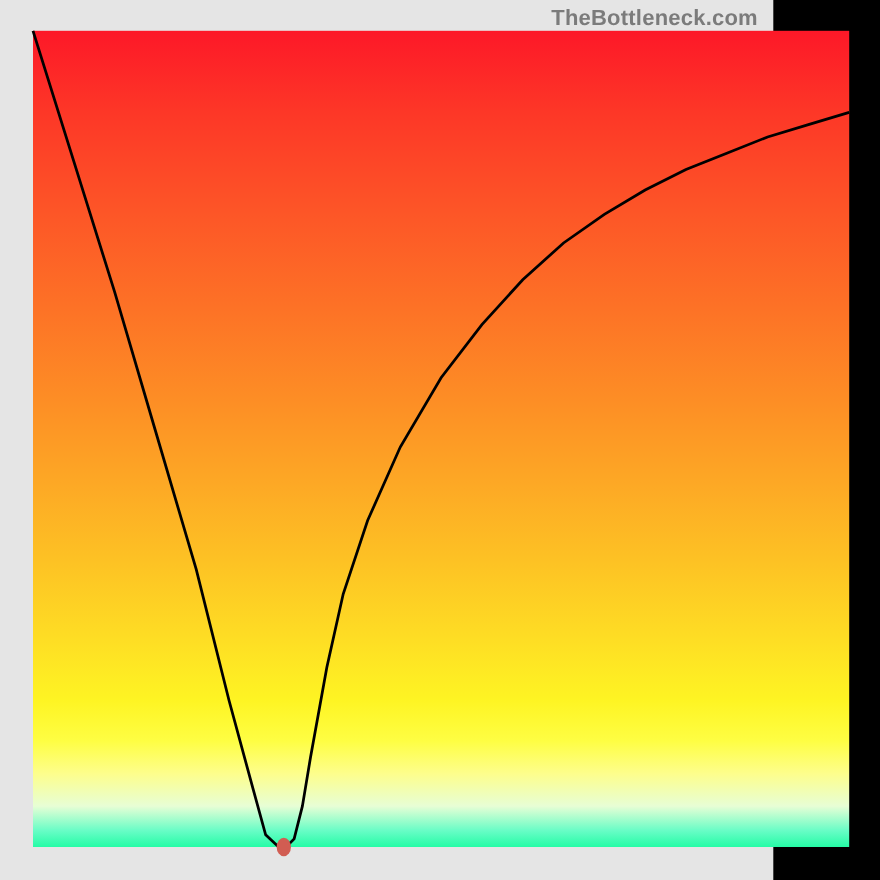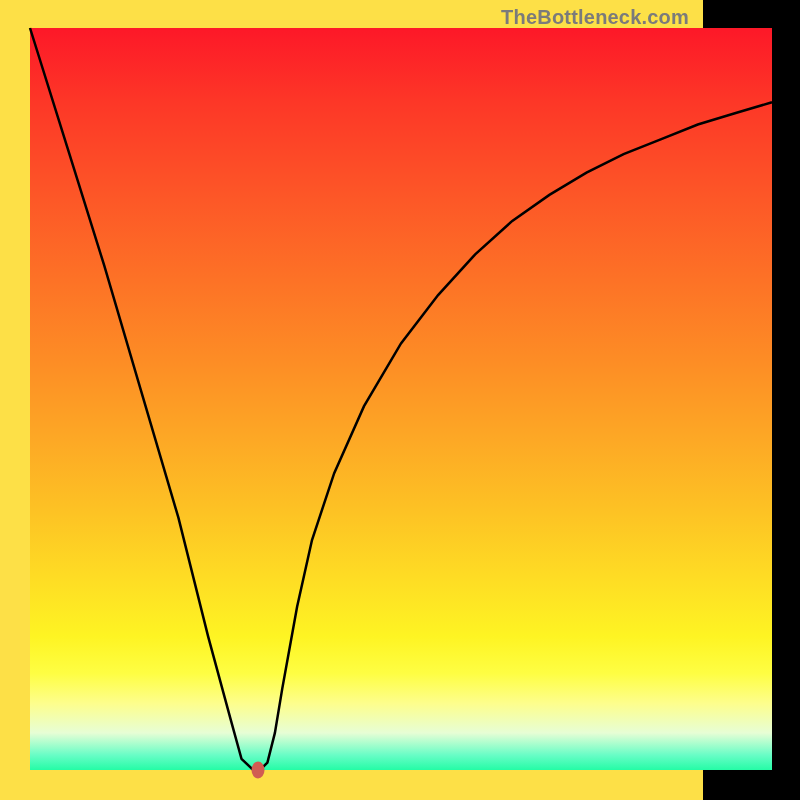--- a/index.html
+++ b/index.html
@@ -8,21 +8,21 @@
     width: 800px;
     height: 800px;
     background: #000;
     font-family: Arial, Helvetica, sans-serif;
     overflow: hidden;
   }
   .frame {
     position: relative;
     width: 703px;
     height: 800px;
-    background: #fde047;
+    background: #e5e5e5;
     text-align: right;
   }
   .plot-area {
     position: absolute;
     left: 30px;
     top: 28px;
     width: 742px;
     height: 742px;
     
     background: linear-gradient(

